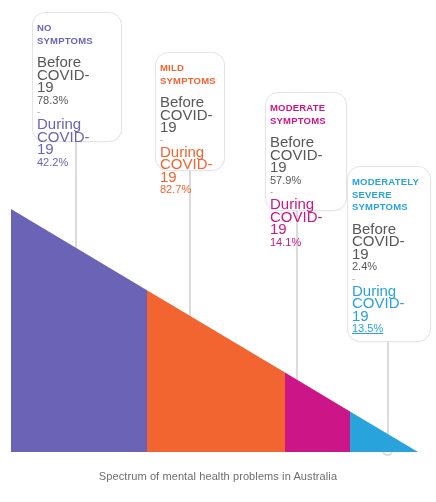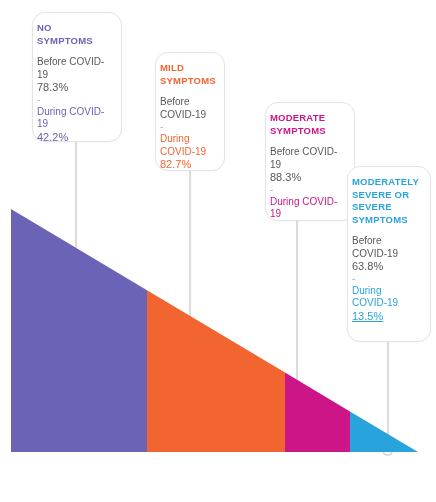--- a/index.html
+++ b/index.html
@@ -37,21 +37,21 @@
   }
   .card-title{
     font-weight:bold;
     font-size:9.5px;
     letter-spacing:0.2px;
     line-height:12.5px;
     margin:0 0 9px 0;
     text-transform:uppercase;
   }
   .stat-label{
-    font-size:10px;
+    font-size:15px;
     line-height:12.5px;
     color:#58585b;
     margin:0;
   }
   .stat-value{
     font-size:11px;
     line-height:12.5px;
     color:#58585b;
     margin:0;
   }
@@ -126,47 +126,48 @@
     <div>
       <p class="stat-label">Before COVID-19</p>
     </div>
     <p class="sep">-</p>
     <div class="during">
       <p class="stat-label" style="color:#F26430;">During COVID-19</p>
       <p class="stat-value" style="color:#F26430;">82.7%</p>
     </div>
   </div>
 
-  <div class="card" style="left:265px; top:102px; width:90px; height:119px;">
+  <div class="card" style="left:265px; top:92px; width:82px; height:119px;">
     <div class="card-title" style="color:#CC1587;">
       <div>MODERATE</div>
       <div>SYMPTOMS</div>
     </div>
     <div>
       <p class="stat-label">Before COVID-19</p>
-      <p class="stat-value">88.3%</p>
+      <p class="stat-value">57.9%</p>
     </div>
     <p class="sep">-</p>
     <div class="during">
       <p class="stat-label" style="color:#CC1587;">During COVID-19</p>
+      <p class="stat-value" style="color:#CC1587;">14.1%</p>
     </div>
   </div>
 
   <div class="card" style="left:347px; top:166px; width:84px; height:176px;">
     <div class="card-title" style="color:#29A3DC;">
       <div>MODERATELY</div>
-      <div>SEVERE OR</div>
       <div>SEVERE</div>
       <div>SYMPTOMS</div>
     </div>
     <div>
       <p class="stat-label">Before COVID-19</p>
-      <p class="stat-value">63.8%</p>
+      <p class="stat-value">2.4%</p>
     </div>
     <p class="sep">-</p>
     <div class="during">
       <p class="stat-label" style="color:#29A3DC;">During COVID-19</p>
       <p class="stat-value" style="color:#29A3DC;text-decoration:underline;">13.5%</p>
     </div>
   </div>
 
+  <div class="caption">Spectrum of mental health problems in Australia</div>
 
 </div>
 
 </body></html>

